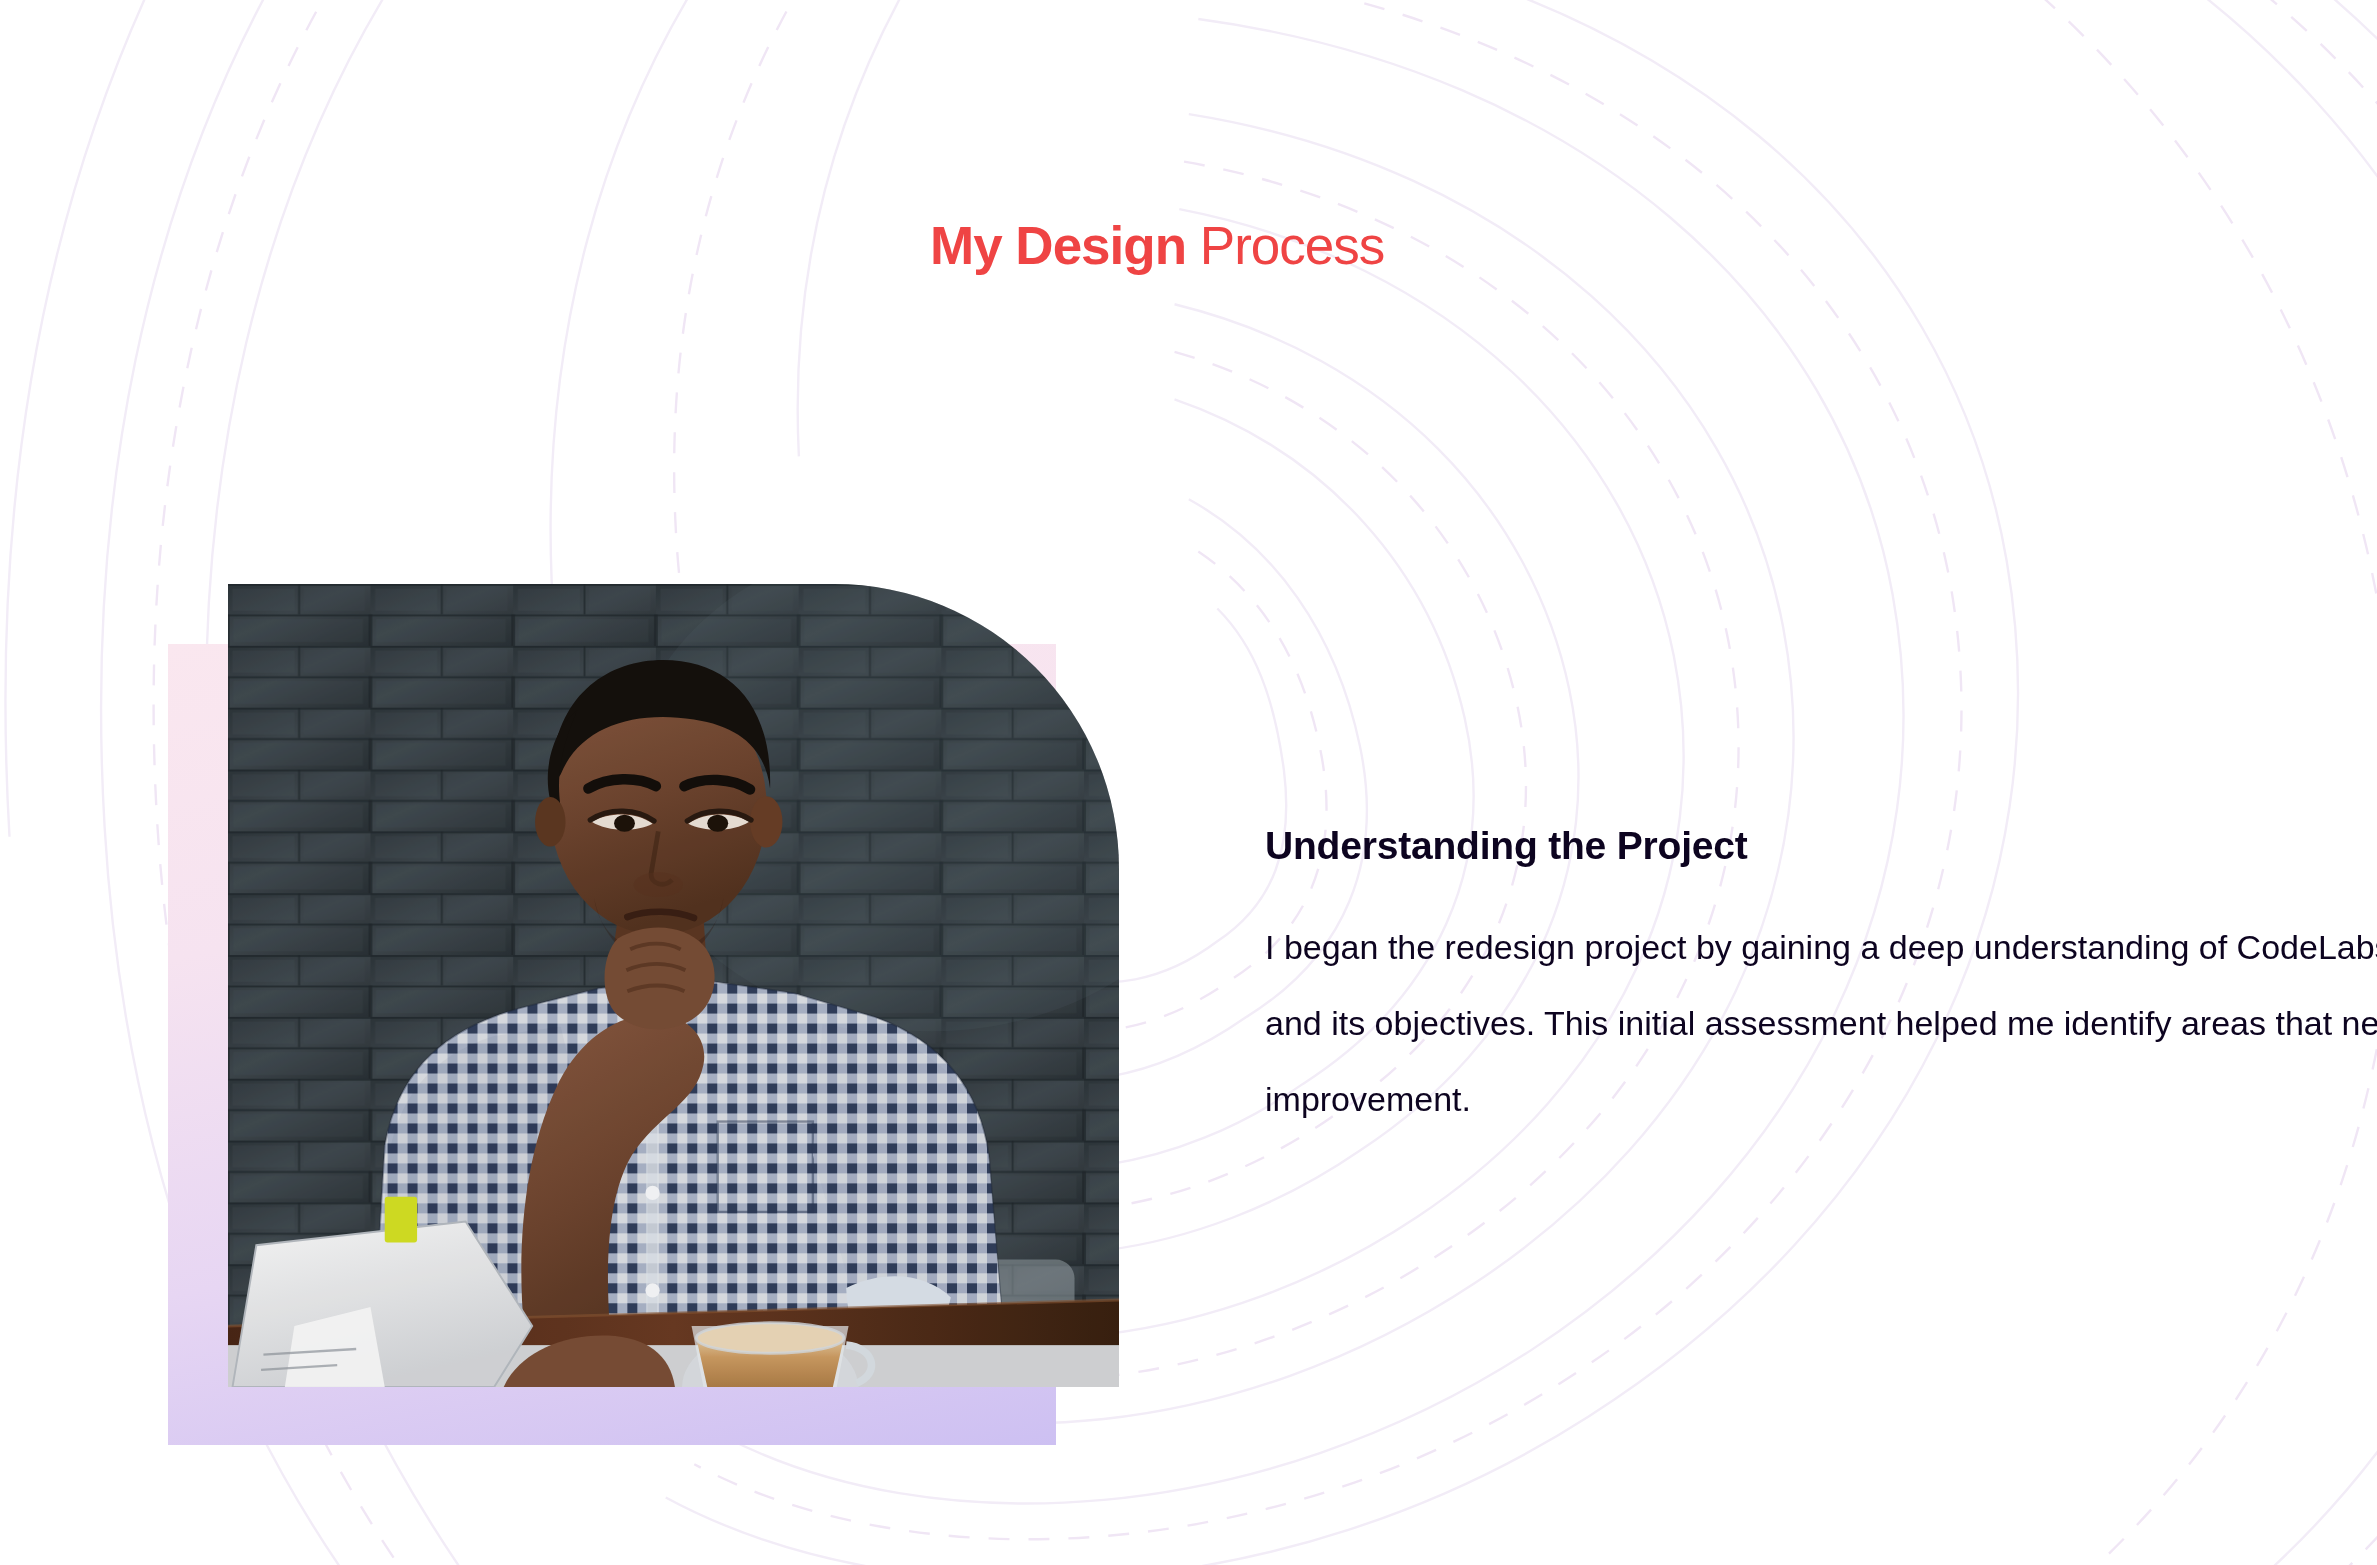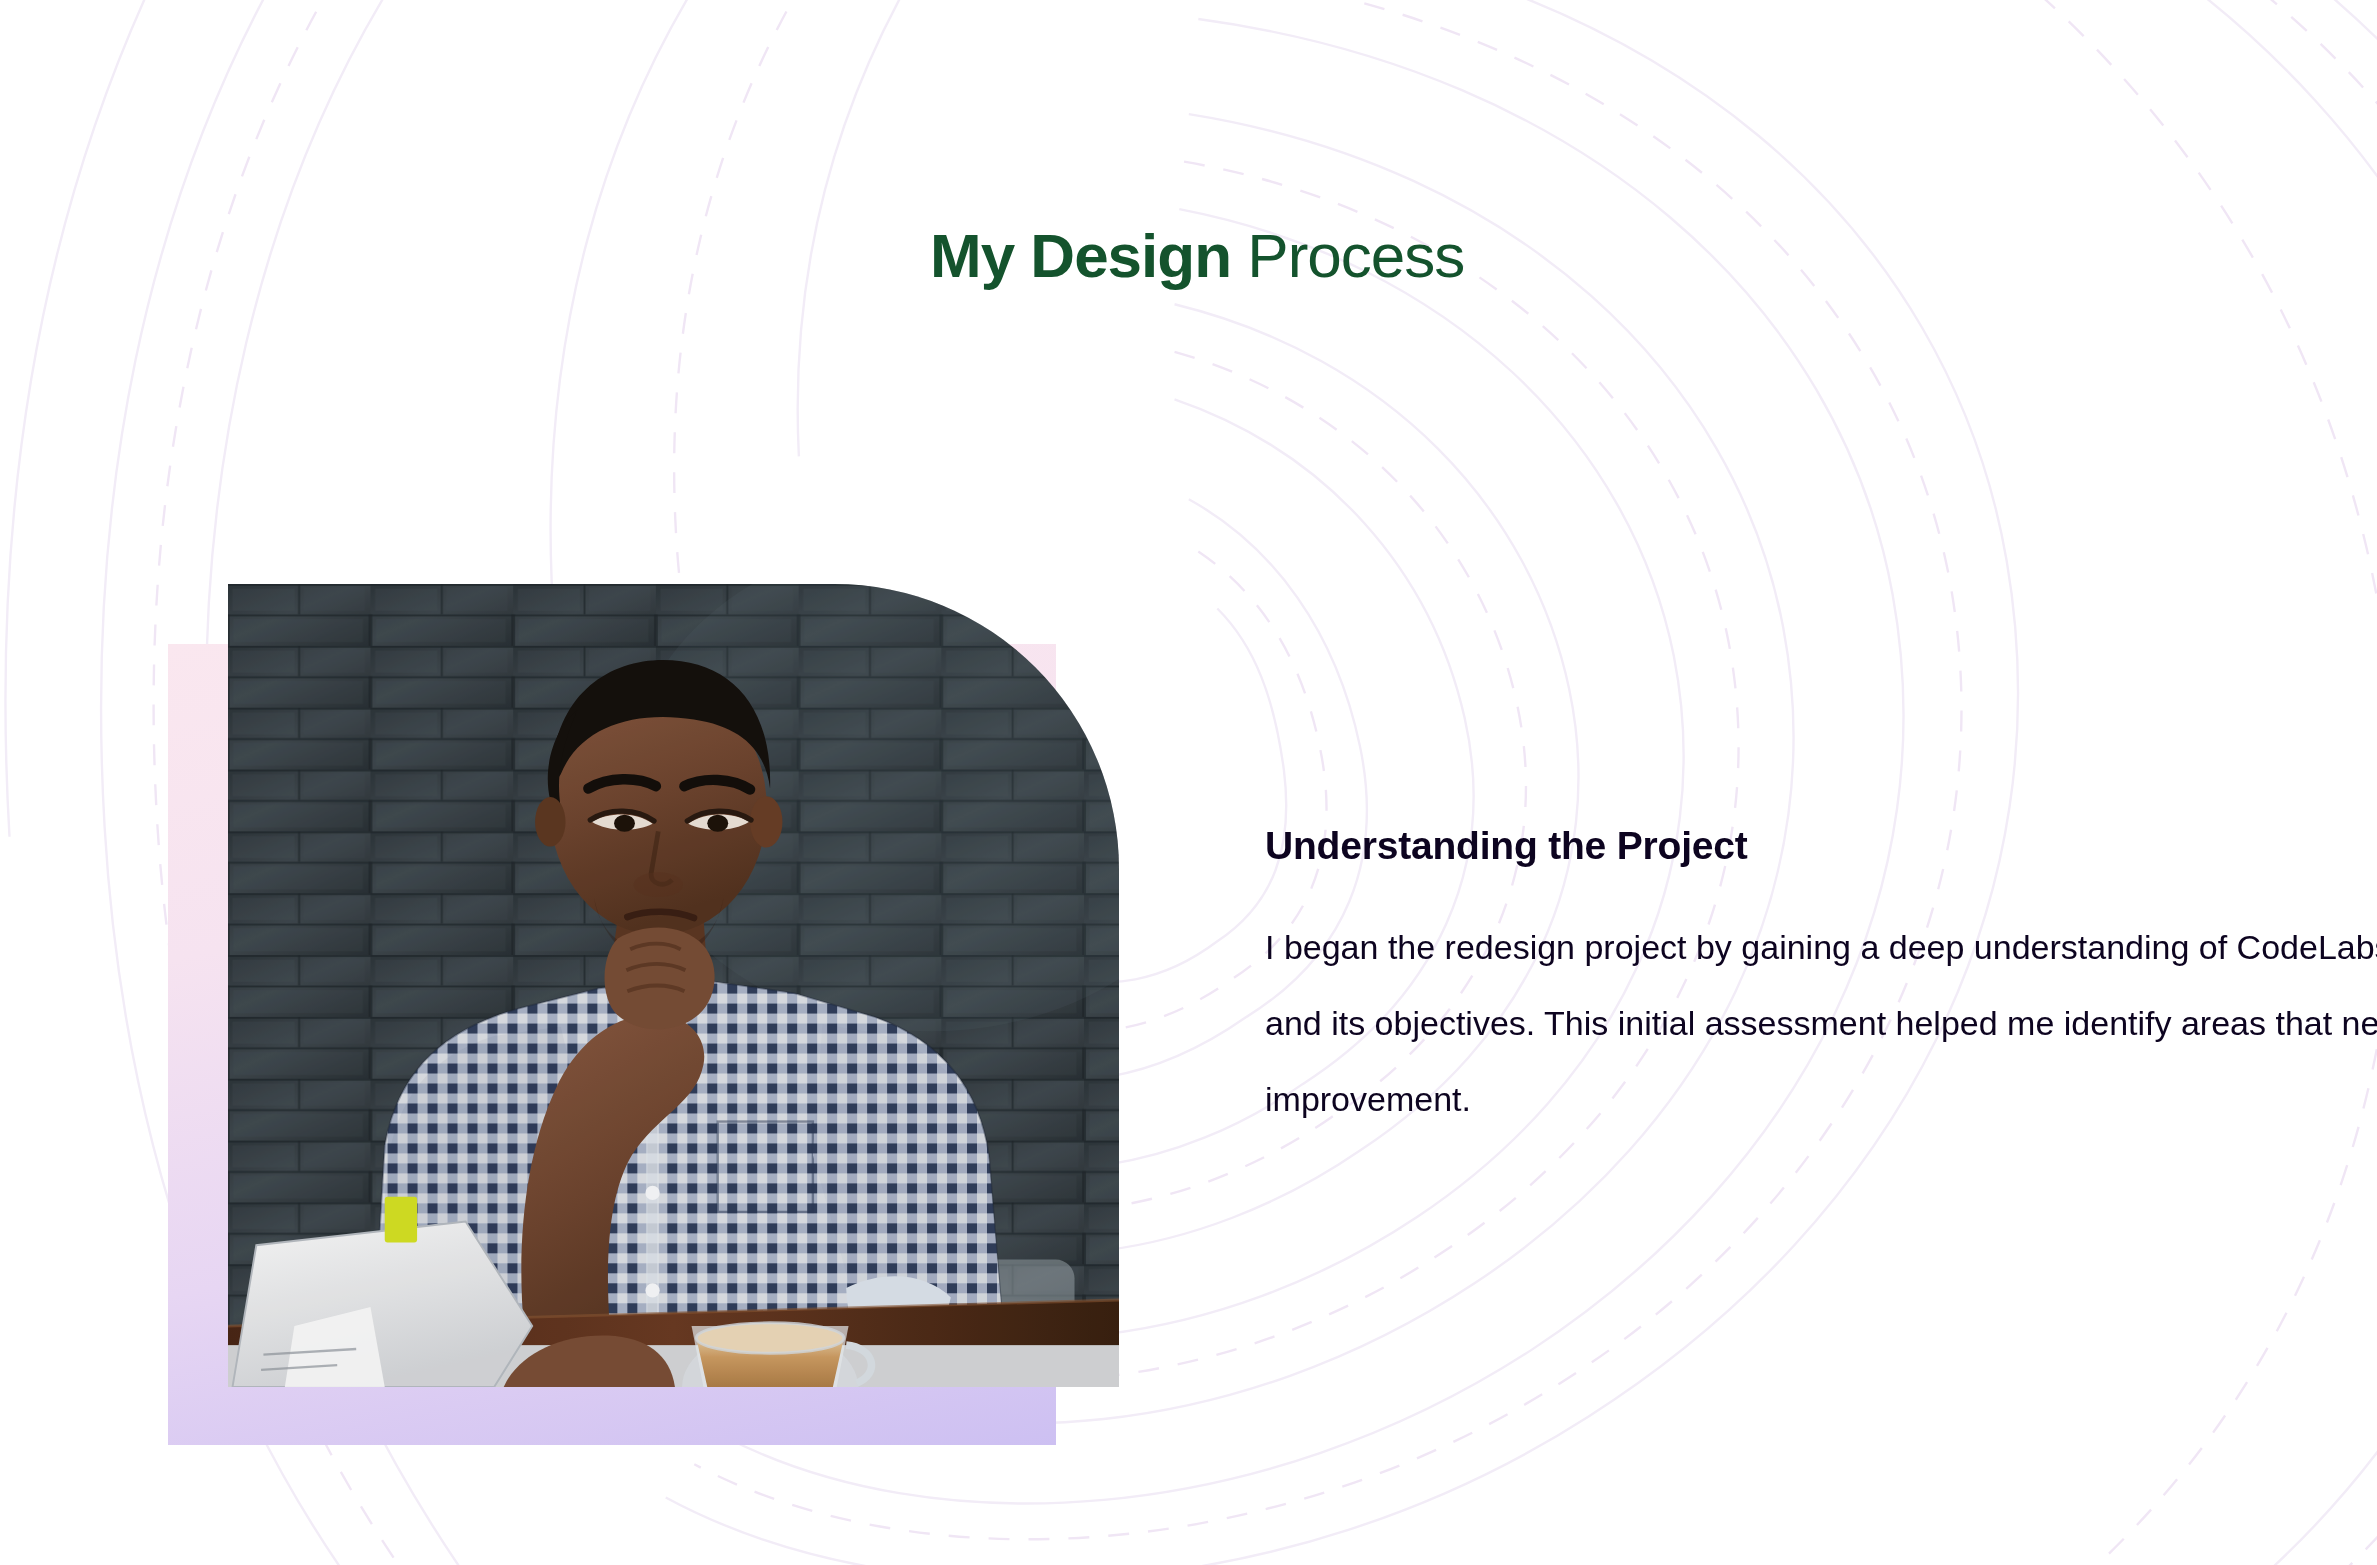--- a/index.html
+++ b/index.html
@@ -27,24 +27,24 @@
     height: 100%;
     pointer-events: none;
     z-index: 0;
   }
 
   
   .title {
     position: absolute;
     left: 930px;
     top: 181px;
-    font-size: 62px;
+    font-size: 53px;
     line-height: 1.08;
     letter-spacing: -1px;
-    color: #14532d;
+    color: #ef4444;
     white-space: nowrap;
     z-index: 4;
   }
   .title .t-bold   { font-weight: 700; }
   .title .t-normal { font-weight: 400; }
 
   
   .media-block {
     position: absolute;
     left: 168px;

